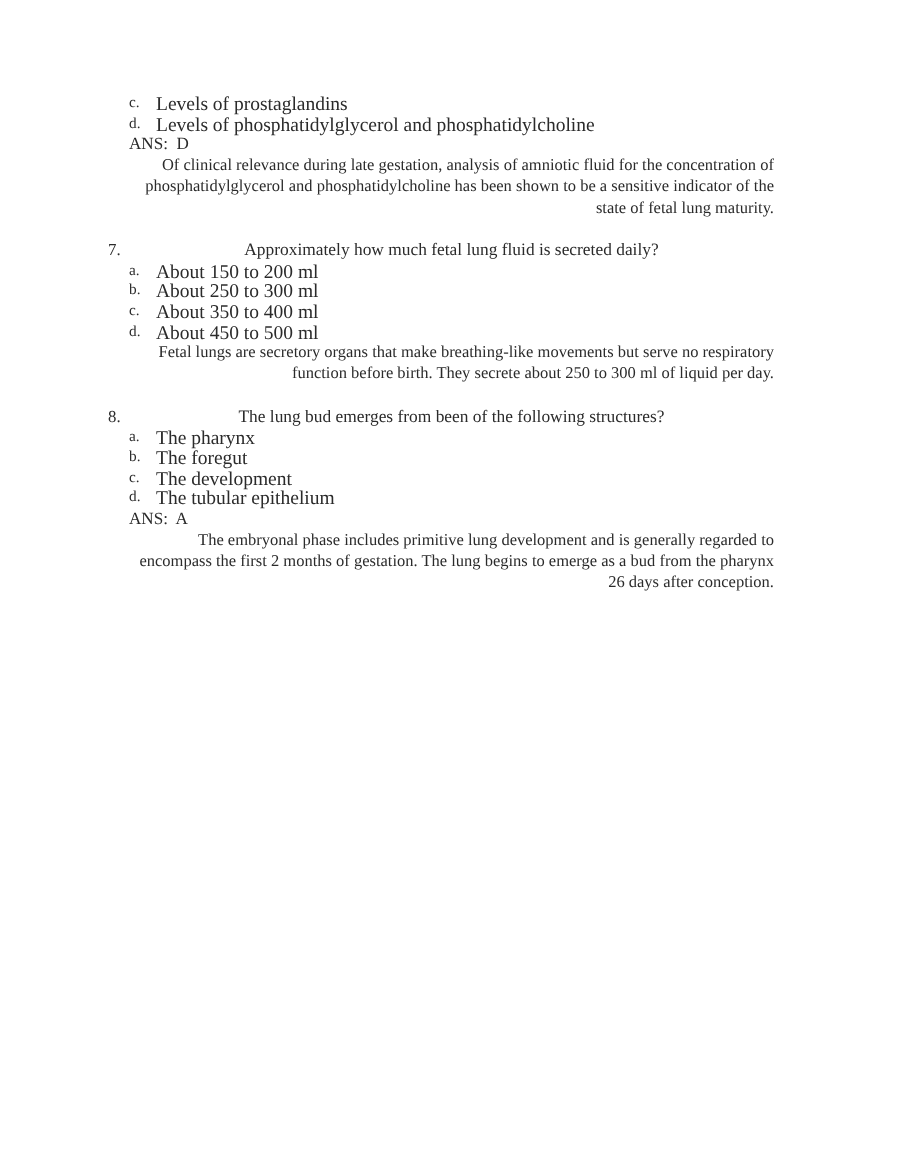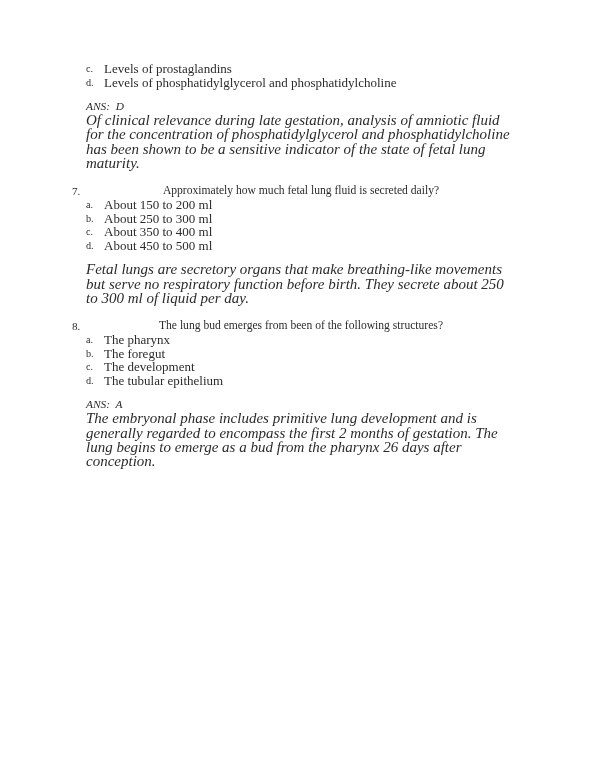--- a/index.html
+++ b/index.html
@@ -74,33 +74,31 @@
   }
   .q-head .q-text {
     flex: 1 1 auto;
     font-size: 11.6px;
     line-height: 14px;
     text-align: center;
   }
 
   
   .answer-block {
-    margin-top: 10px;
     padding-left: 14px;
-    font-style: italic;
   }
   .ans-label {
     font-size: 11.4px;
     line-height: 14px;
     white-space: pre;
   }
   .ans-text {
-    font-size: 15px;
+    font-size: 11px;
     line-height: 14.2px;
-    text-align: left;
+    text-align: right;
     max-width: 430px;
   }
   .lead-list {
     margin: 0;
   }
 </style>
 </head>
 <body>
 
 <div class="page">

